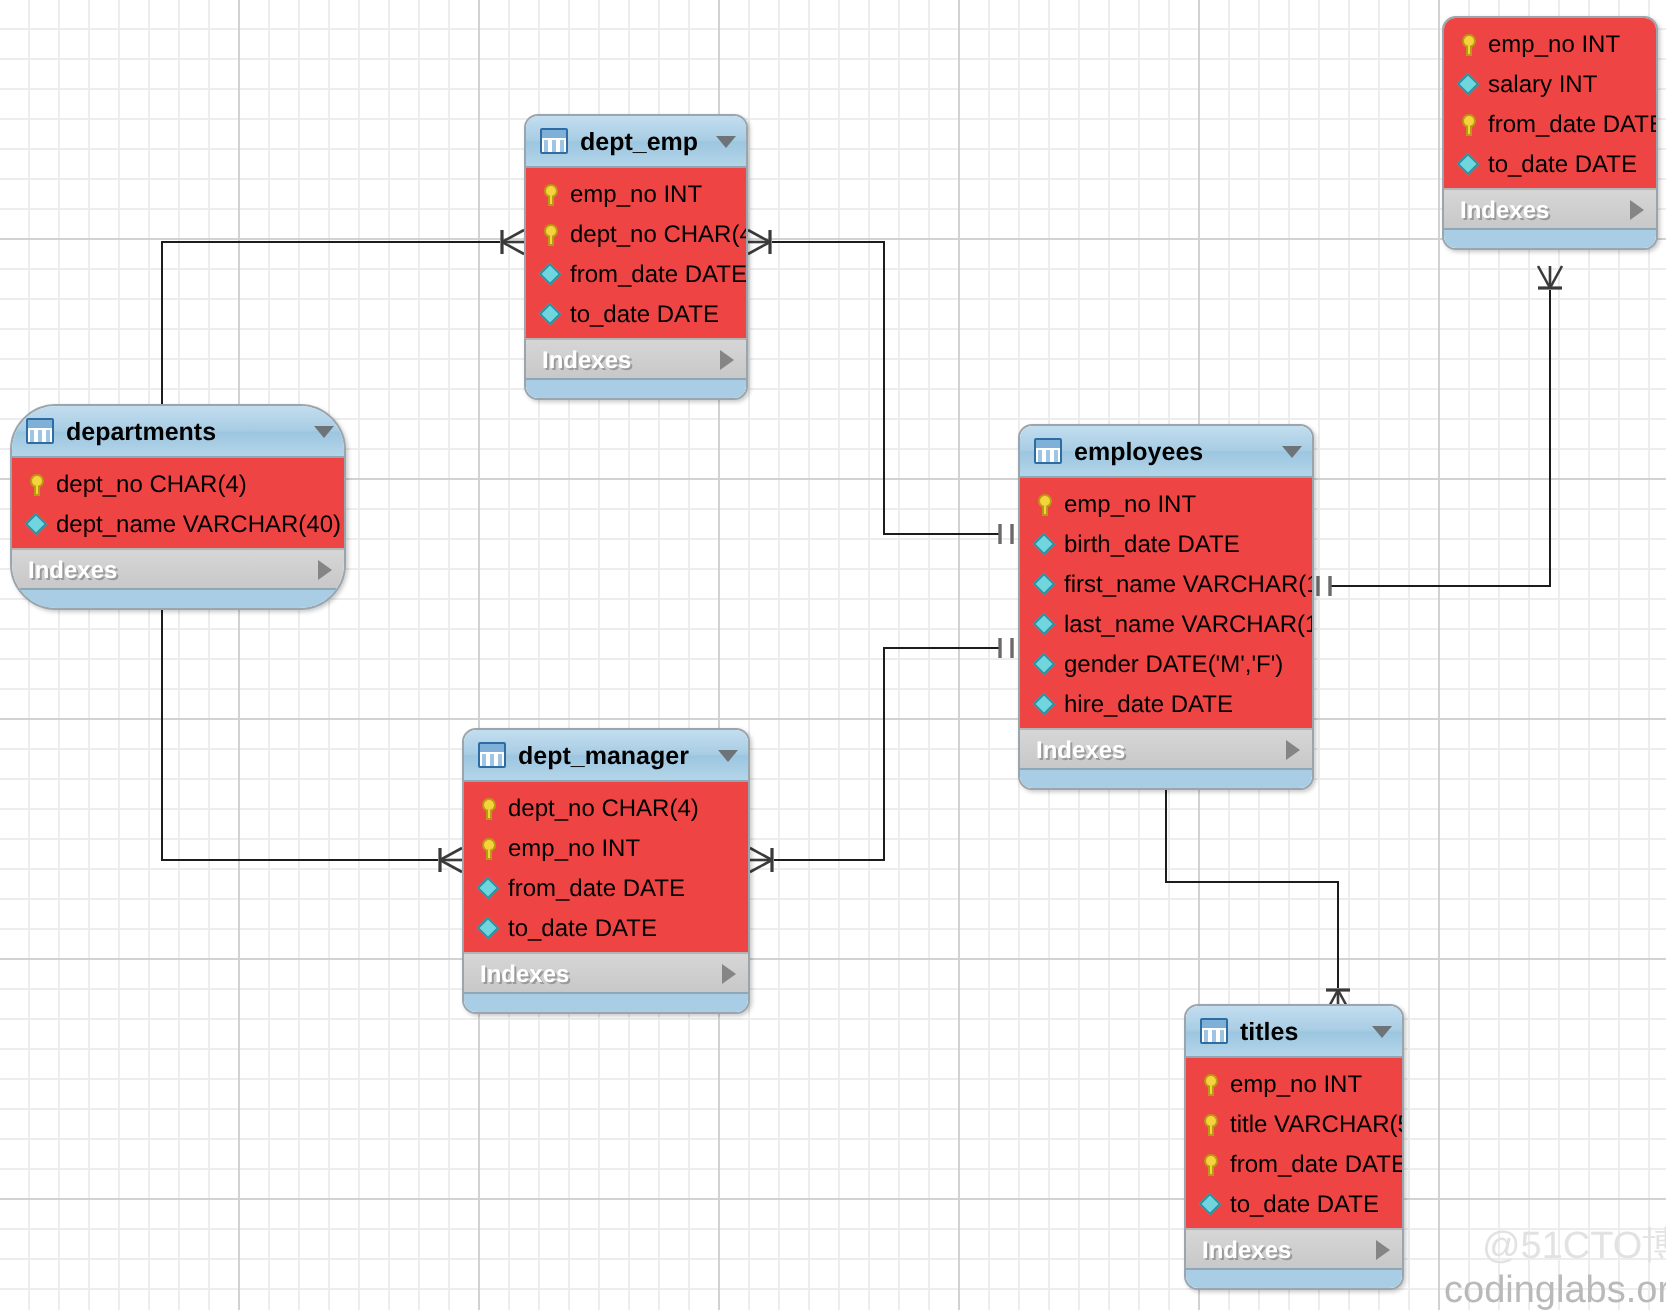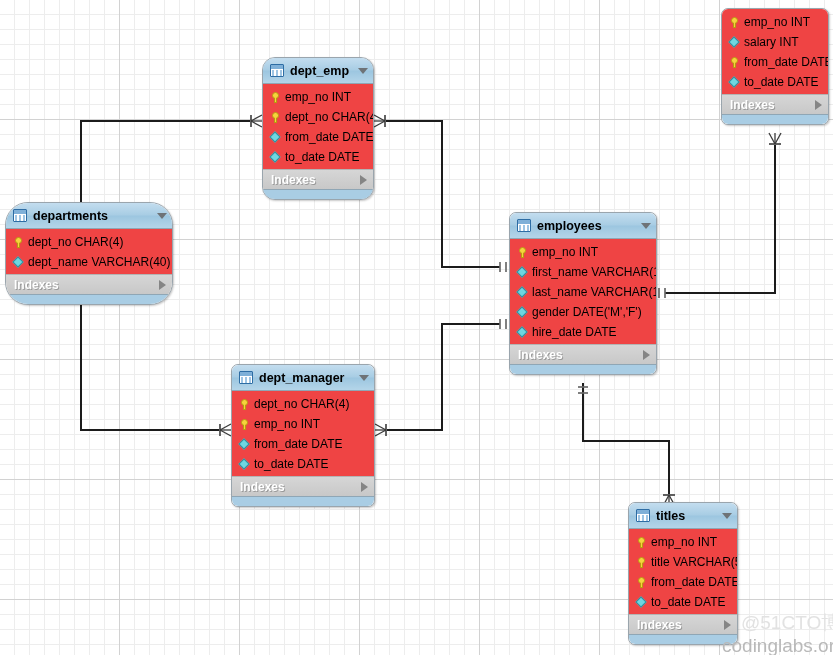--- a/index.html
+++ b/index.html
@@ -285,21 +285,21 @@
       <use href="#one-v" x="503" y="324"></use>
 
       <use href="#cf-down" x="775" y="144"></use>
       <use href="#one-v" x="662" y="293"></use>
 
       <use href="#one-h" x="583" y="390"></use>
       <use href="#cf-up" x="669" y="495"></use>
     </g>
   </svg>
 
-  <div class="table-box" style="left:262px; top:57px; width:112px;border-radius:13px;">
+  <div class="table-box" style="left:262px; top:57px; width:112px;">
     <div class="tbl-header">
       <span class="tbl-icon"></span>
       <span class="tbl-title">dept_emp</span>
       <span class="tbl-caret"></span>
     </div>
     <div class="tbl-cols">
       <div class="col-row">
         <span class="col-icon key"></span>
         <span class="col-name">emp_no INT</span>
       </div>
@@ -378,20 +378,24 @@
       <span class="tbl-title">employees</span>
       <span class="tbl-caret"></span>
     </div>
     <div class="tbl-cols">
       <div class="col-row">
         <span class="col-icon key"></span>
         <span class="col-name">emp_no INT</span>
       </div>
       <div class="col-row">
         <span class="col-icon diamond"></span>
+        <span class="col-name">birth_date DATE</span>
+      </div>
+      <div class="col-row">
+        <span class="col-icon diamond"></span>
         <span class="col-name">first_name VARCHAR(14)</span>
       </div>
       <div class="col-row">
         <span class="col-icon diamond"></span>
         <span class="col-name">last_name VARCHAR(16)</span>
       </div>
       <div class="col-row">
         <span class="col-icon diamond"></span>
         <span class="col-name">gender DATE('M','F')</span>
       </div>
@@ -431,21 +435,21 @@
         <span class="col-name">to_date DATE</span>
       </div>
     </div>
     <div class="tbl-indexes">
       <span class="idx-label">Indexes</span>
       <span class="idx-caret"></span>
     </div>
     <div class="tbl-footer"></div>
   </div>
 
-  <div class="table-box" style="left:628px; top:502px; width:110px;">
+  <div class="table-box" style="left:592px; top:502px; width:110px;">
     <div class="tbl-header">
       <span class="tbl-icon"></span>
       <span class="tbl-title">titles</span>
       <span class="tbl-caret"></span>
     </div>
     <div class="tbl-cols">
       <div class="col-row">
         <span class="col-icon key"></span>
         <span class="col-name">emp_no INT</span>
       </div>

